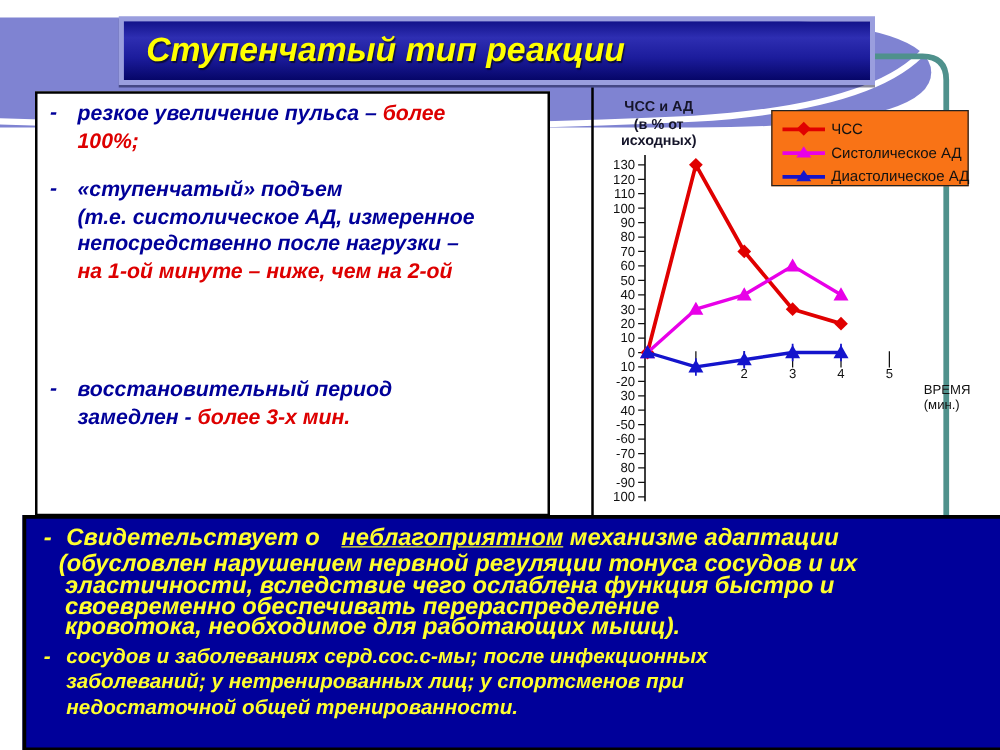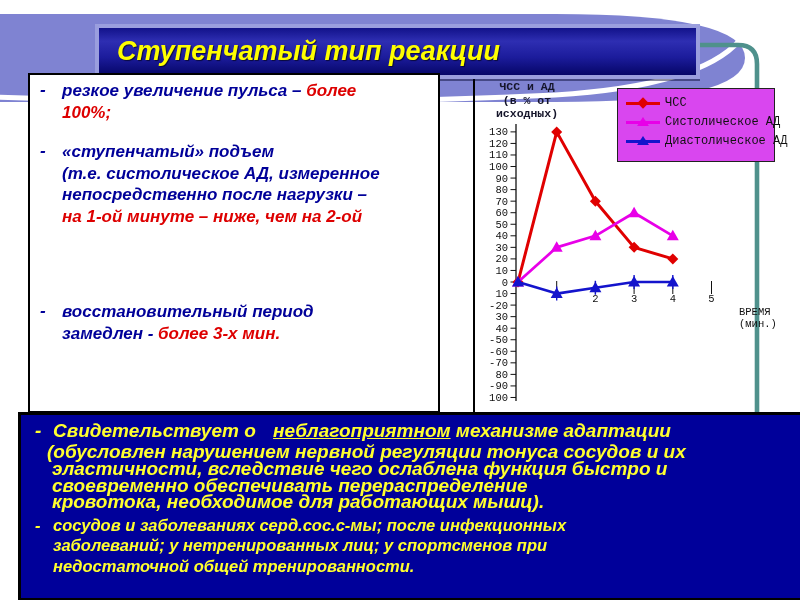--- a/index.html
+++ b/index.html
@@ -5,44 +5,44 @@
   html,body{margin:0;padding:0;background:#fff;}
   .slide{position:relative;width:800px;height:600px;overflow:hidden;background:#fff;
          font-family:"Liberation Sans",sans-serif;}
   :root{
     --periwinkle:#7f83d2; --teal:#4f918c; --navy:#000099; --red:#dd0000;
     --yellow:#ffff2e; --bottom:#00009a;
   }
   .decor{position:absolute;left:0;top:0;z-index:0;}
 
   
-  .title-bar{position:absolute;left:95px;top:24px;width:597px;height:47px;z-index:2;
+  .title-bar{position:absolute;left:95px;top:13px;width:597px;height:47px;z-index:2;
     border:4px solid #9a9ede;
     background:linear-gradient(180deg,#12128a 0%,#2e2eb2 28%,#1c1c9c 62%,#060668 100%);
     box-shadow:0 2px 0 rgba(0,0,40,.45);}
   .title-text{color:#ffff00;font-weight:bold;font-style:italic;font-size:27px;
     line-height:47px;padding-left:18px;white-space:nowrap;text-shadow:1px 1px 1px rgba(0,0,0,.6);}
 
   
   .left-box{position:absolute;left:28px;top:73px;width:408px;height:336px;background:#fff;
     border:2px solid #000;z-index:2;font-weight:bold;font-style:italic;font-size:17px;}
   .lb-bullet{position:absolute;left:0;right:4px;padding-left:32px;}
   .lb-dash{position:absolute;left:10px;top:0;}
   .lb-line{line-height:21.5px;white-space:nowrap;}
   .navy{color:var(--navy);} .red{color:var(--red);}
 
   
-  .chart{position:absolute;left:455px;top:68px;width:345px;height:347px;z-index:1;font-family:Liberation Mono, monospace;}
+  .chart{position:absolute;left:455px;top:68px;width:345px;height:347px;z-index:1;}
   .chart-divider{position:absolute;left:18px;top:2px;width:2px;height:343px;background:#000;}
   .chart-head{position:absolute;left:22px;top:12px;width:100px;text-align:center;
     font-size:11.5px;font-weight:700;color:#15152a;line-height:13.5px;}
   .plot{position:absolute;left:0;top:0;}
   .x-axis-title{position:absolute;left:236px;top:238px;font-size:10.5px;color:#111;margin-left:48px;}
-  .legend{position:absolute;left:162px;top:20px;width:142px;background:#d946ef;
-    border:1.5px solid #222;padding:7px 6px 13px 8px;display:flex;flex-direction:column;gap:5px;}
+  .legend{position:absolute;left:162px;top:20px;width:142px;background:#f97316;
+    border:1.5px solid #222;padding:7px 6px 0 8px;display:flex;flex-direction:column;gap:5px;}
   .lg-item{display:flex;align-items:center;font-size:12px;color:#111;line-height:14px;white-space:nowrap;}
   .lg-line{position:relative;width:34px;height:3px;margin-right:5px;flex:none;}
   .lg-mk{position:absolute;left:50%;top:50%;}
   .mk-diamond{width:8px;height:8px;transform:translate(-50%,-50%) rotate(45deg);}
   .mk-tri{width:0;height:0;border-left:6px solid transparent;border-right:6px solid transparent;
     transform:translate(-50%,-55%);}
   .c-hr{background:#e00000;} .c-sys{background:#e800e8;} .c-dia{background:#1414cc;}
   .t-sys{border-bottom:9px solid #e800e8;} .t-dia{border-bottom:9px solid #1414cc;}
 
   

